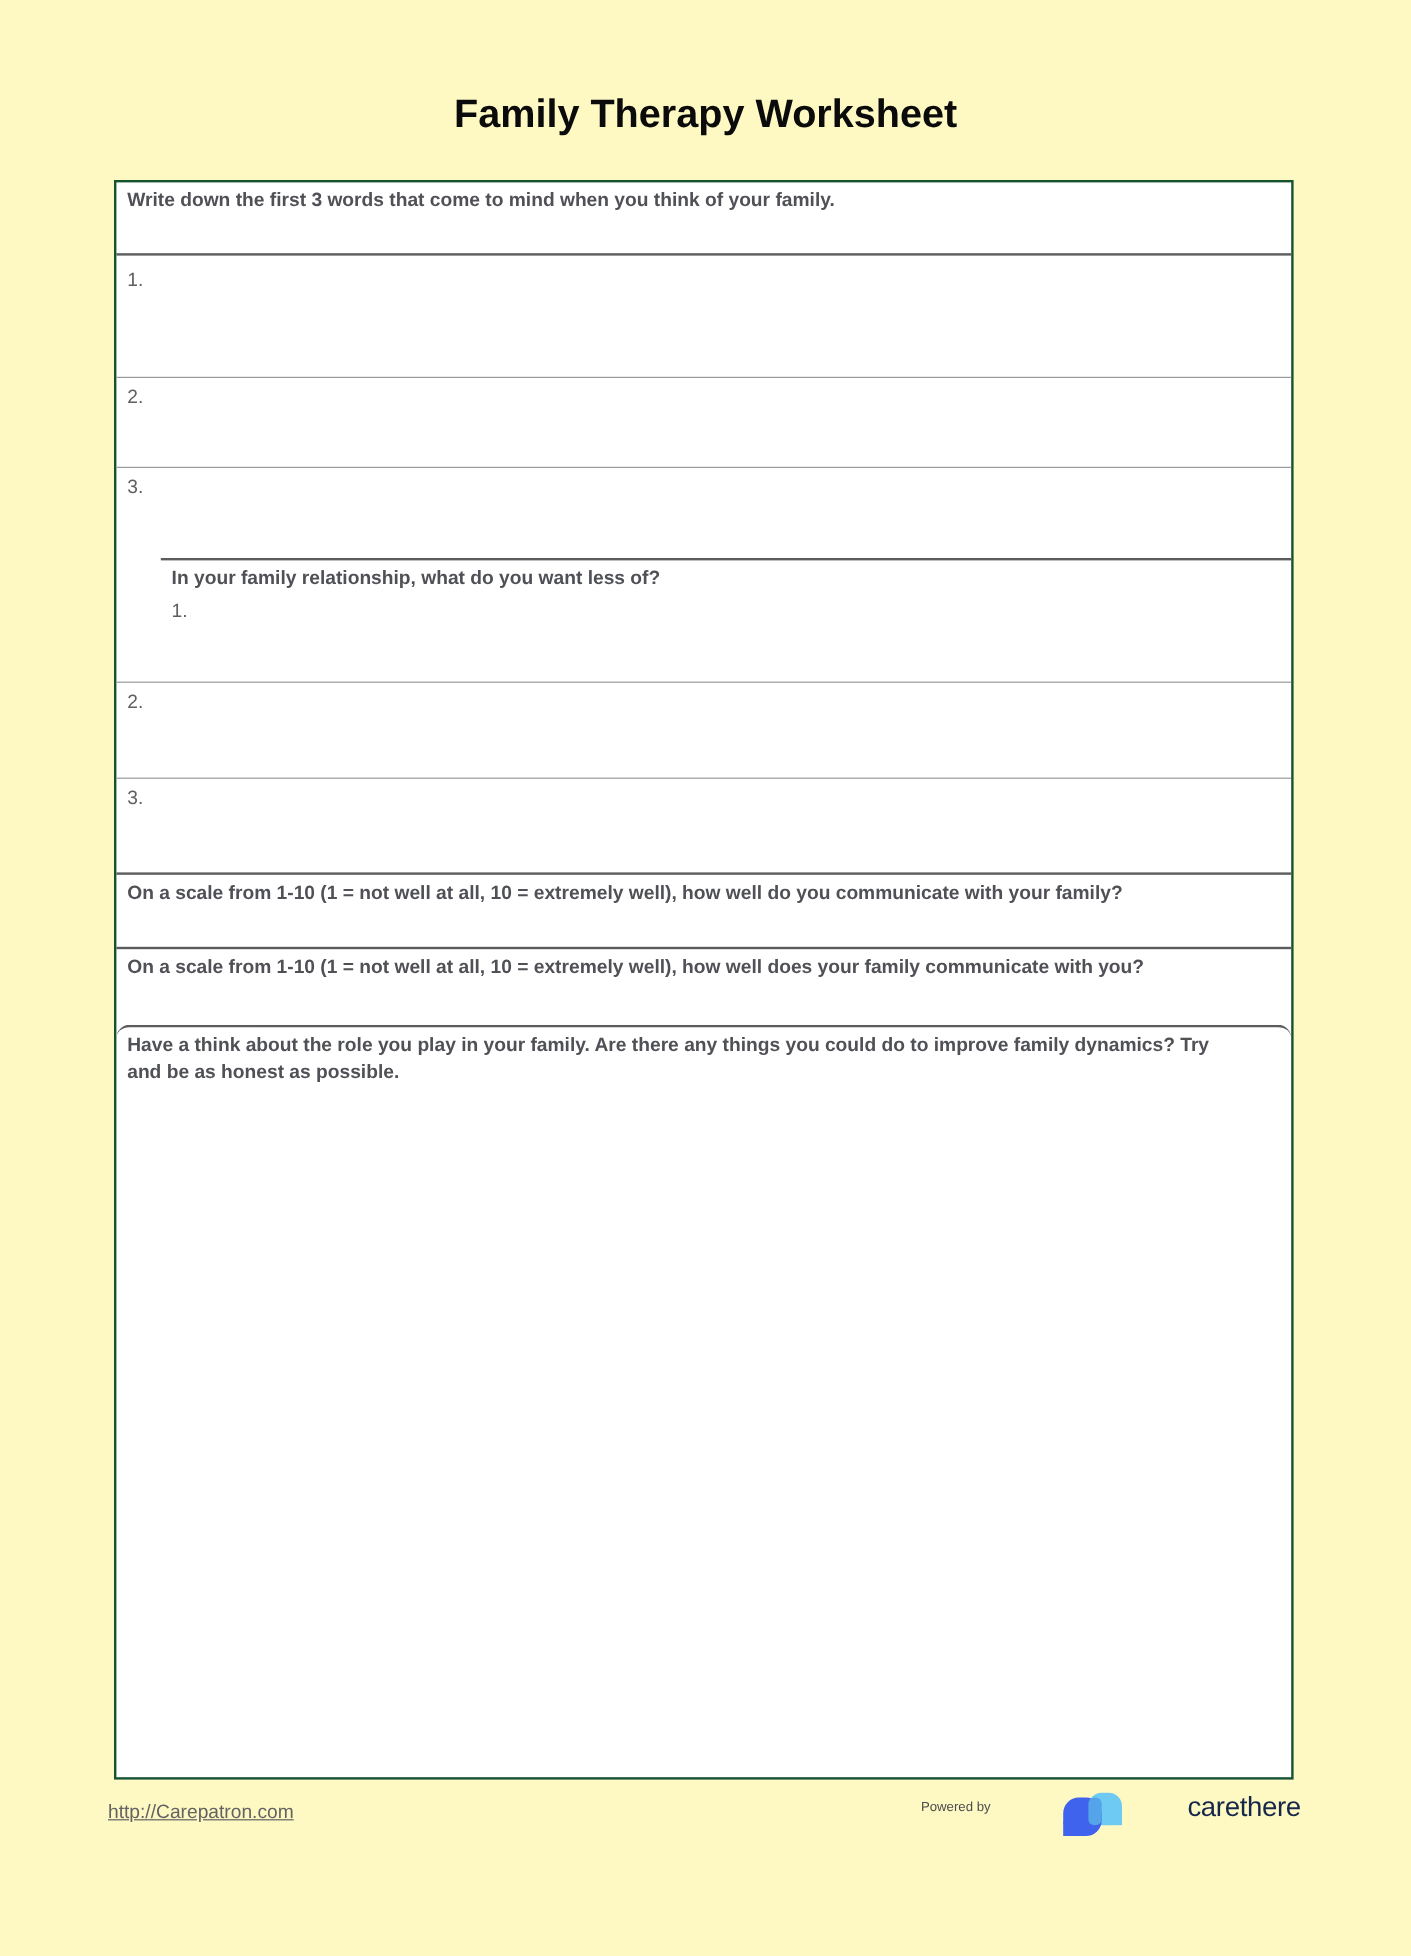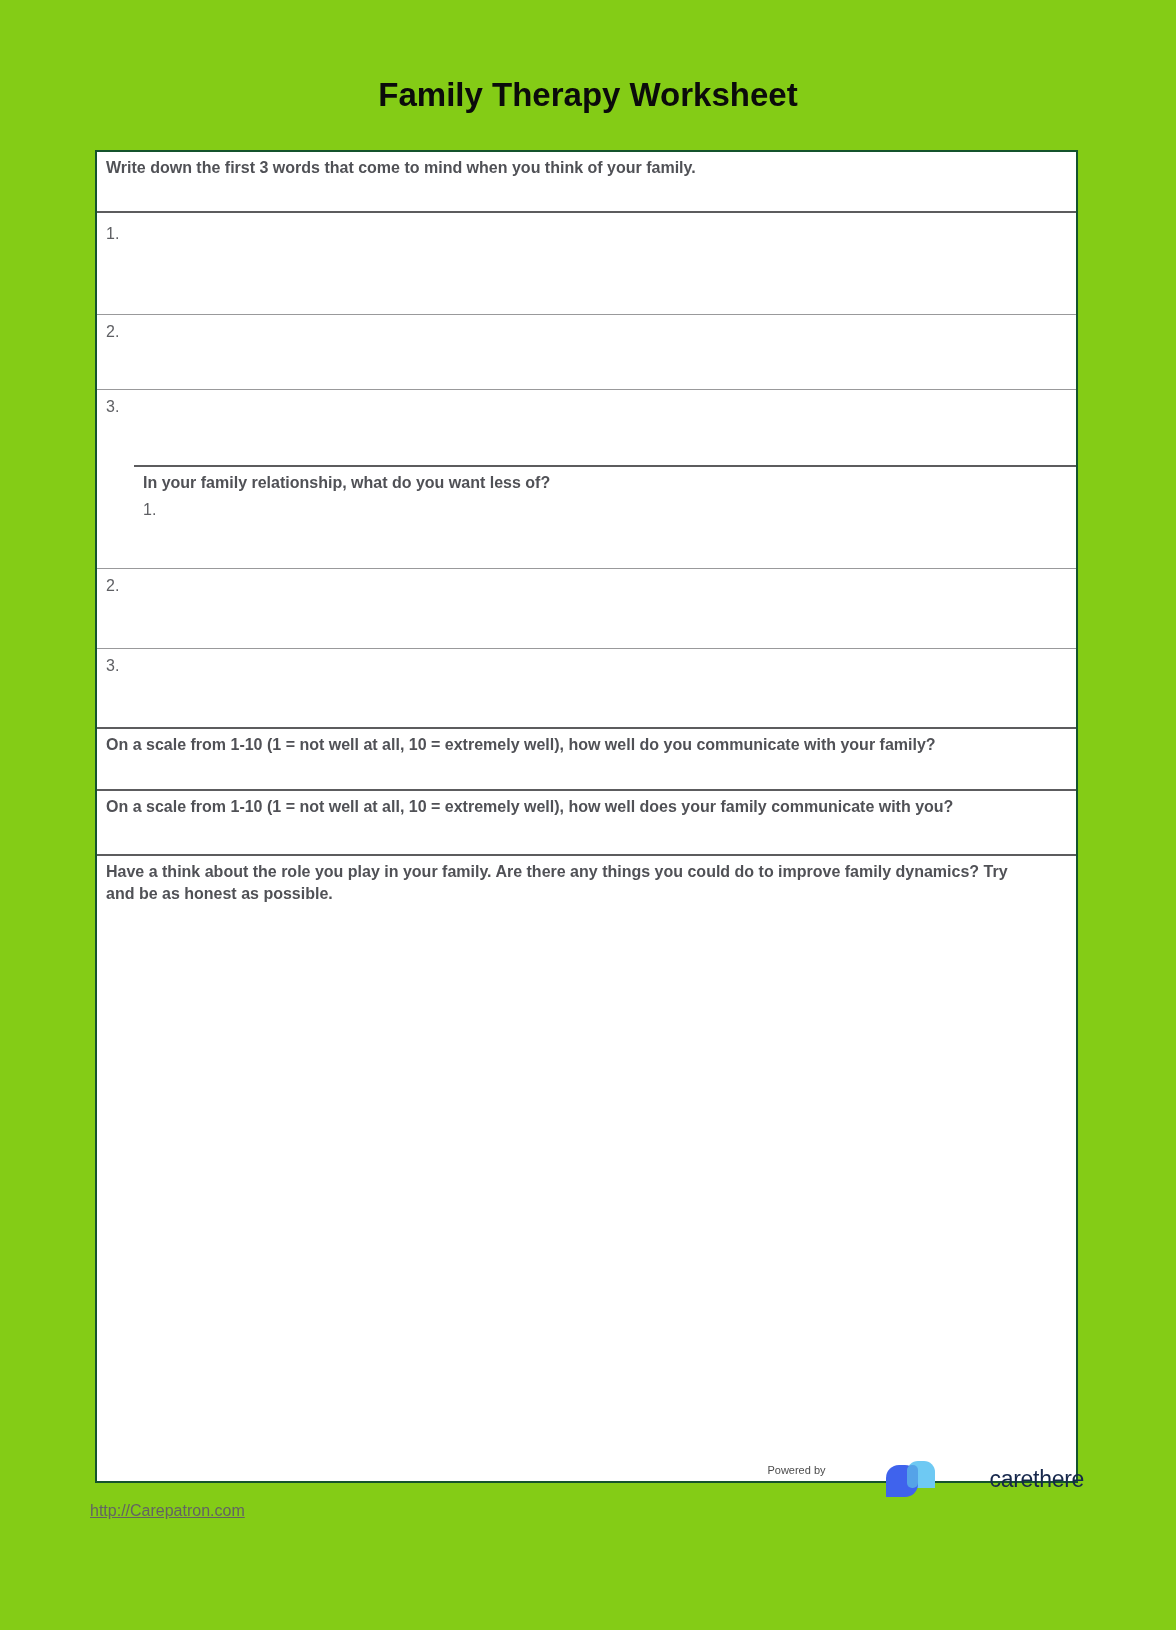--- a/index.html
+++ b/index.html
@@ -1,20 +1,20 @@
 <!DOCTYPE html>
 <html><head>
 <meta charset="utf-8">
 <style>
   html, body { margin: 0; padding: 0; background: #ffffff; }
   .page {
     position: relative;
     width: 1176px;
     height: 1630px;
-    background: #84cc16;
+    background: #fef9c3;
     font-family: "Liberation Sans", sans-serif;
     overflow: hidden;
   }
   .doc-title {
     position: absolute;
     top: 76px;
     left: 0;
     width: 100%;
     margin: 0;
     text-align: center;
@@ -58,37 +58,37 @@
   .num-only { padding-top: 7px; }
   .h-r1  { height: 59px; }
   .h-r2  { height: 103px; }
   .h-r3  { height: 75px; }
   .h-r4  { height: 76px; }
   .h-r5  { height: 103px; margin-left: 37px; }
   .h-r6  { height: 80px; }
   .h-r7  { height: 79px; }
   .h-r8  { height: 62px; }
   .h-r9  { height: 65px; }
-  .h-r10 { flex: 1; }
+  .h-r10 { flex: 1; border-radius: 11px; }
   .footer-link {
     position: absolute;
     left: 90px;
     top: 1502px;
     font-size: 16px;
     color: #636363;
     text-decoration: underline;
     cursor: pointer;
   }
   .branding {
     position: absolute;
-    top: 1456px;
+    top: 1492px;
     right: 92px;
     height: 46px;
     display: flex;
-    align-items: center;
+    align-items: flex-start;
     gap: 47px;
   }
   .powered-by {
     font-size: 11px;
     color: #4c4c4c;
     align-self: flex-start;
     margin-top: 8px;
     margin-right: 12px;
     white-space: nowrap;
   }

